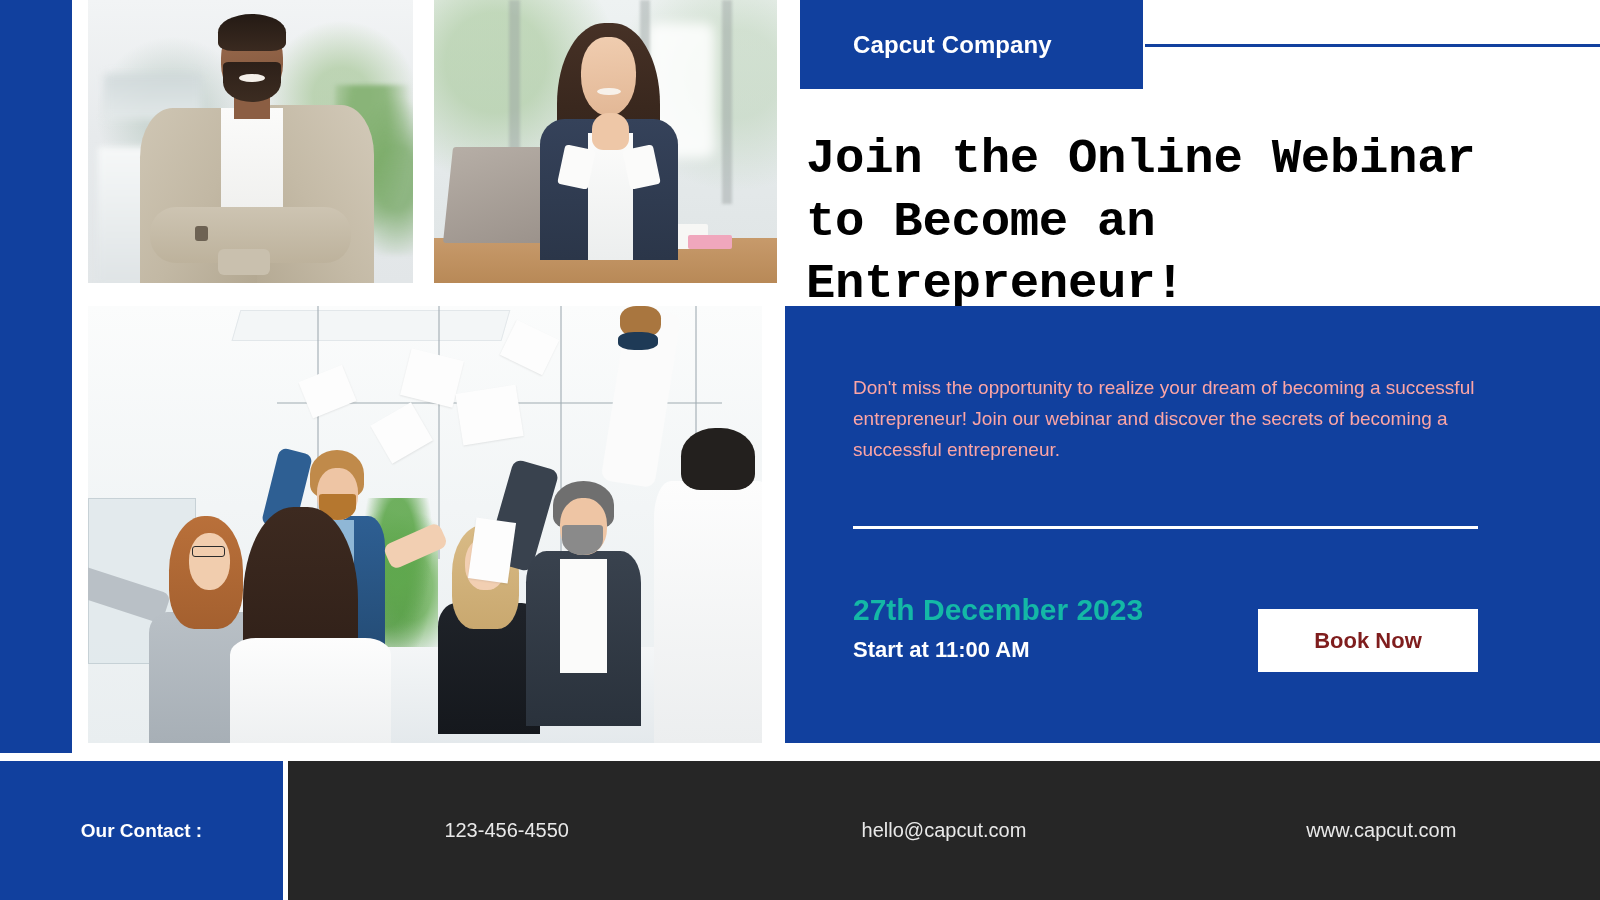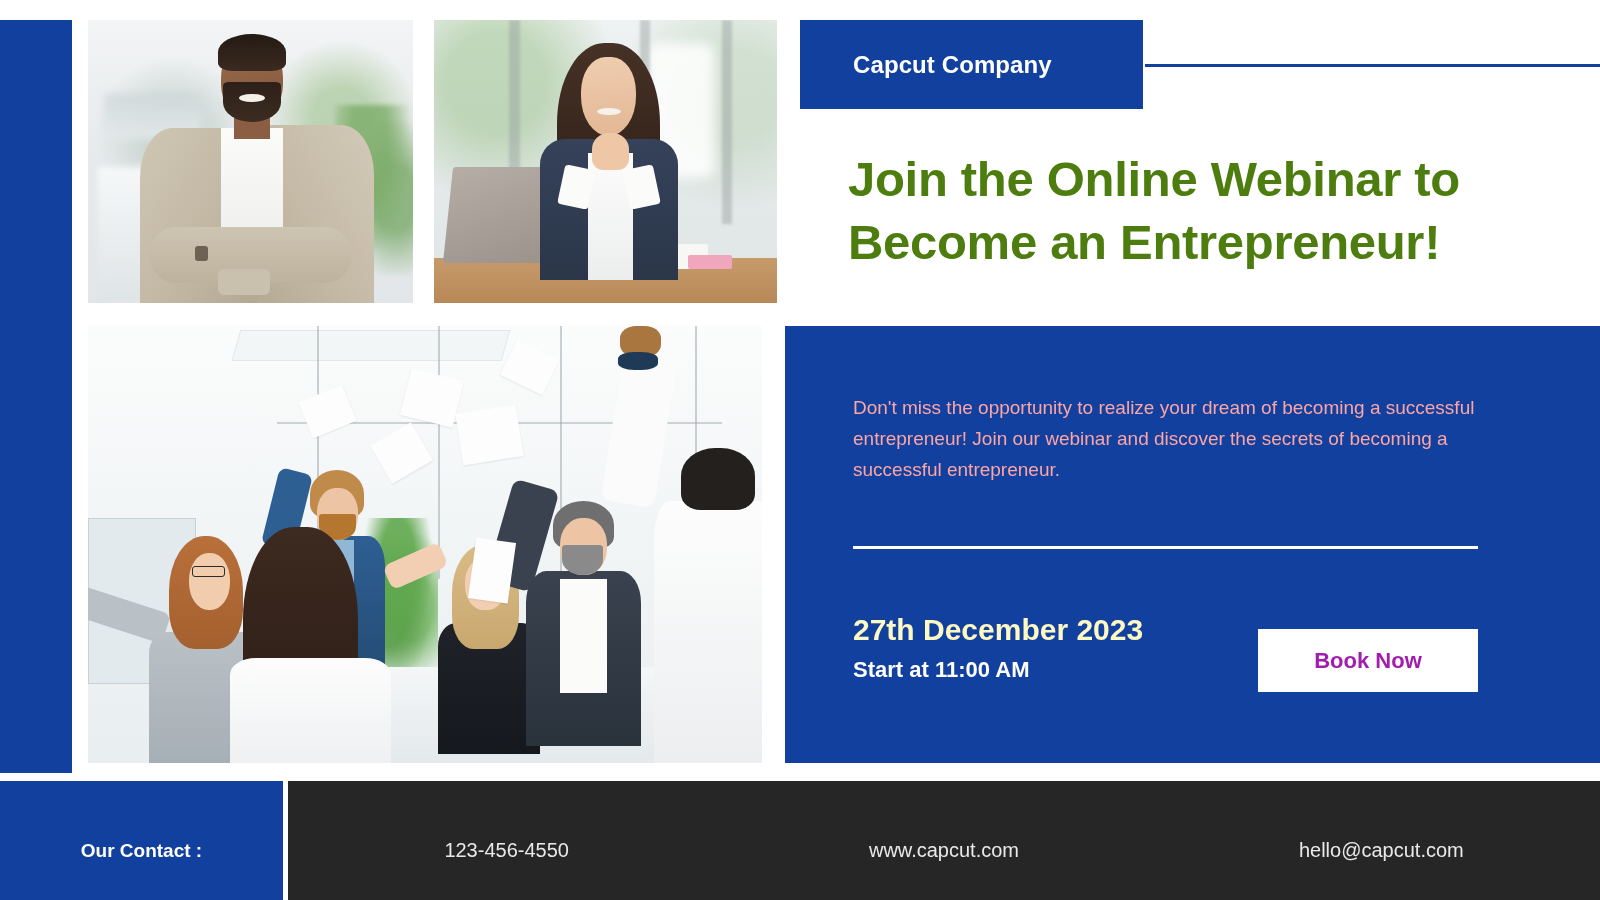--- a/index.html
+++ b/index.html
@@ -2,21 +2,21 @@
 <html><head>
 <meta charset="utf-8">
 <style>
   * { margin:0; padding:0; box-sizing:border-box; }
   html, body {
     width:1600px; height:900px;
     background:#ffffff;
     font-family:"Liberation Sans", sans-serif;
     overflow:hidden;
   }
-  .poster { position:relative; width:1600px; height:767px; background:#ffffff;margin-top:20px; }
+  .poster { position:relative; width:1600px; height:767px; background:#ffffff; }
 
   
   .left-strip {
     position:absolute; left:0; top:0; width:72px; height:753px;
     background:#11409e;
   }
 
   
   .photo {
     position:absolute; overflow:hidden; background:#dfe4e8;
@@ -289,51 +289,52 @@
   .brand-name {
     color:#ffffff; font-size:24px; font-weight:bold; letter-spacing:.1px;
   }
   .brand-rule {
     position:absolute; left:1145px; top:44px; width:455px; height:3px;
     background:#11409e;
   }
 
   
   .headline {
-    position:absolute; left:848px; top:128px; width:700px;
-    color:#4d7c0f; font-size:49px; font-weight:bold; line-height:1.28;
+    position:absolute; left:806px; top:128px; width:700px;
+    color:#000000; font-size:49px; font-weight:bold; line-height:1.28;
     letter-spacing:-.3px;
+    font-family:Liberation Mono, monospace;
   }
 
   
   .info-panel {
     position:absolute; left:785px; top:306px; width:815px; height:437px;
     background:#11409e;
   }
   .info-body {
     position:absolute; left:68px; top:67px; width:640px;
     color:#fca5a5; font-size:19px; line-height:1.63;
   }
   .info-rule {
     position:absolute; left:68px; top:220px; width:625px; height:3px;
     background:#ffffff;
   }
   .event-date {
     position:absolute; left:68px; top:287px;
-    color:#fef9c3; font-size:30px; font-weight:bold;
+    color:#14b8a6; font-size:30px; font-weight:bold;
   }
   .event-time {
     position:absolute; left:68px; top:331px;
     color:#ffffff; font-size:22px; font-weight:bold;
   }
   .book-btn {
     position:absolute; left:473px; top:303px; width:220px; height:63px;
     background:#ffffff; border:none; cursor:pointer;
     display:flex; align-items:center; justify-content:center;
-    color:#a21caf; font-size:22px; font-weight:bold;
+    color:#7f1d1d; font-size:22px; font-weight:bold;
     font-family:"Liberation Sans", sans-serif;
   }
 
   
   .footer-label-block {
     position:absolute; left:0; top:761px; width:283px; height:139px;
     background:#11409e;
     display:flex; align-items:center; justify-content:center;
   }
   .footer-label {
@@ -460,17 +461,17 @@
     <div class="event-date">27th December 2023</div>
     <div class="event-time">Start at 11:00 AM</div>
     <button class="book-btn">Book Now</button>
   </div>
 
   <div class="footer-label-block">
     <span class="footer-label">Our Contact :</span>
   </div>
   <div class="footer-bar">
     <span class="footer-item">123-456-4550</span>
+    <span class="footer-item">hello@capcut.com</span>
     <span class="footer-item">www.capcut.com</span>
-    <span class="footer-item">hello@capcut.com</span>
   </div>
 
 </div>
 
 </body></html>

